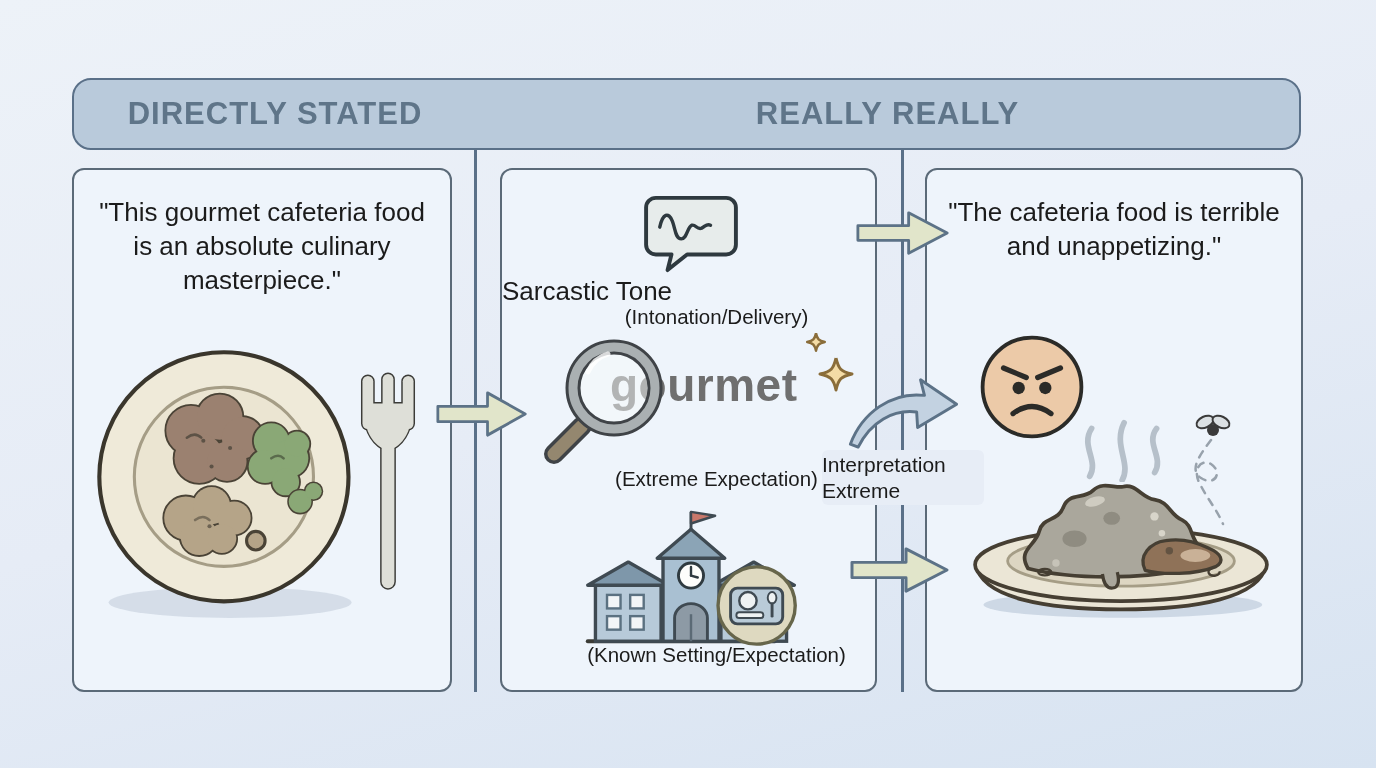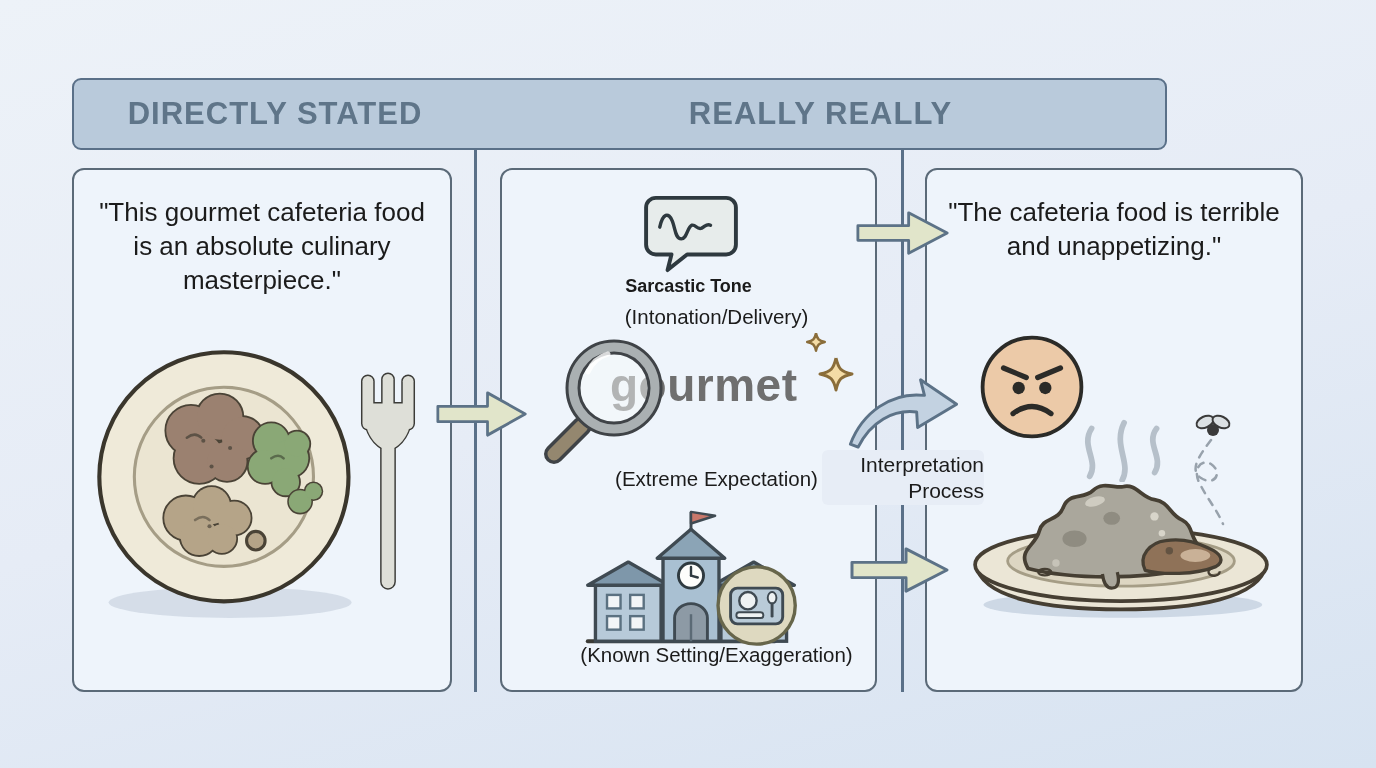--- a/index.html
+++ b/index.html
@@ -3,44 +3,44 @@
 <meta charset="utf-8">
 <style>
   html,body{margin:0;padding:0;}
   #canvas{
     position:relative;width:1376px;height:768px;overflow:hidden;
     font-family:"Liberation Sans", sans-serif;
     background:linear-gradient(165deg, var(--page-bg-top) 0%, #e6ecf6 50%, var(--page-bg-bottom) 100%);
   }
   .divider{position:absolute;top:78px;height:614px;width:3px;background:var(--divider);z-index:1;}
   .header{
-    position:absolute;left:72px;top:78px;width:1095px;height:72px;z-index:2;
-    background:var(--header-fill);border:2.5px solid var(--header-border);border-radius:9px;
+    position:absolute;left:72px;top:78px;width:1229px;height:72px;z-index:2;
+    background:var(--header-fill);border:2.5px solid var(--header-border);border-radius:19px;
     display:flex;box-sizing:border-box;
   }
   .header-cell{display:flex;align-items:center;justify-content:center;
     font-weight:700;font-size:31px;letter-spacing:1px;color:var(--header-text);}
   .hc1{width:402px;} .hc2{width:427px;} .hc3{flex:1;}
   .panel{
     position:absolute;top:168px;height:524px;z-index:2;box-sizing:border-box;
     background:var(--panel-fill);border:2.5px solid var(--panel-border);border-radius:12px;
   }
   #panel-1{left:72px;width:380px;}
   #panel-2{left:500px;width:377px;}
   #panel-3{left:925px;width:378px;}
   .quote{
     margin:26px auto 0 auto;width:90%;text-align:center;
     font-size:26px;line-height:1.3;color:var(--text-dark);
   }
   .abs{position:absolute;}
-  .clue-title{position:absolute;width:100%;text-align:center;font-weight:700;font-size:18px;color:var(--text-dark);}
+  .clue-title{position:absolute;width:100%;text-align:left;font-weight:400;font-size:26px;color:var(--text-dark);}
   .clue-sub{position:absolute;width:100%;text-align:center;font-size:20.5px;color:var(--text-dark);margin-left:28px;}
   .arrow-straight{position:absolute;z-index:3;}
   #interp-label{
-    position:absolute;left:822px;top:450px;width:162px;z-index:3;text-align:right;
+    position:absolute;left:822px;top:450px;width:162px;z-index:3;text-align:left;
     font-size:21px;line-height:1.22;color:var(--text-dark);
     background:#e7edf6;border-radius:6px;padding:2px 0;
   }
   .gourmet-word{
     position:absolute;left:64px;top:16px;font-weight:700;font-size:46px;
     color:var(--highlight-word);letter-spacing:0.5px;
   }
 </style>
 </head>
 <body>
@@ -168,21 +168,21 @@
       <line x1="115" y1="72" x2="122" y2="74" stroke="#2f3a40" stroke-width="2.5" stroke-linecap="round"></line>
       <path d="M98,140 v-24 a17,15 0 0 1 34,0 v24 Z" fill="#8d9aa5" stroke="#3f4a52" stroke-width="3"></path>
       <line x1="115" y1="112" x2="115" y2="140" stroke="#5b6a75" stroke-width="2.5"></line>
       <circle cx="183" cy="103" r="40" fill="#ded9c0" stroke="#67664b" stroke-width="3.5"></circle>
       <rect x="156" y="85" width="54" height="37" rx="7" fill="#b9cbd8" stroke="#3f4a52" stroke-width="3"></rect>
       <circle cx="174" cy="98" r="9" fill="#eef2f3" stroke="#3f4a52" stroke-width="2.5"></circle>
       <ellipse cx="199" cy="95" rx="4.5" ry="6" fill="#eef2f3" stroke="#3f4a52" stroke-width="2"></ellipse>
       <line x1="199" y1="101" x2="199" y2="114" stroke="#3f4a52" stroke-width="3" stroke-linecap="round"></line>
       <rect x="162" y="110" width="28" height="6" rx="3" fill="#eef2f3" stroke="#3f4a52" stroke-width="2"></rect>
     </svg>
-    <div class="clue-sub" style="top:473px">(Known Setting/Exaggeration)</div>
+    <div class="clue-sub" style="top:473px">(Known Setting/Expectation)</div>
   </div>
 
   <div class="panel" id="panel-3">
     <div class="quote">"The cafeteria food is terrible and unappetizing."</div>
 
     <svg class="abs" style="left:48px;top:160px" width="114" height="114" viewBox="0 0 120 120">
       <circle cx="60" cy="60" r="52" fill="#eccaa8" stroke="#2b2b28" stroke-width="4"></circle>
       <path d="M30,40 L54,50" stroke="#2b2b28" stroke-width="5.5" stroke-linecap="round"></path>
       <path d="M90,40 L66,50" stroke="#2b2b28" stroke-width="5.5" stroke-linecap="round"></path>
       <circle cx="46" cy="61" r="6.5" fill="#2b2b28"></circle>
@@ -235,16 +235,16 @@
   <svg class="arrow-straight" style="left:850px;top:546px" width="100" height="48" viewBox="0 0 100 50" preserveAspectRatio="none">
     <polygon points="2,17 56,17 56,3 97,25 56,47 56,33 2,33" fill="var(--arrow-fill)" stroke="var(--arrow-stroke)" stroke-width="3" stroke-linejoin="round"></polygon>
   </svg>
 
   <svg class="arrow-straight" style="left:844px;top:372px" width="118" height="78" viewBox="0 0 120 80">
     <path d="M6,74 C18,42 48,20 82,24 L78,8 L115,33 L75,57 L74,41 C50,38 27,51 14,77 Z" fill="var(--curved-arrow-fill)" stroke="var(--arrow-stroke)" stroke-width="3" stroke-linejoin="round"></path>
   </svg>
 
   <div id="interp-label">
     <div>Interpretation</div>
-    <div>Process</div>
+    <div>Extreme</div>
   </div>
 
 </div>
 
 </body></html>

